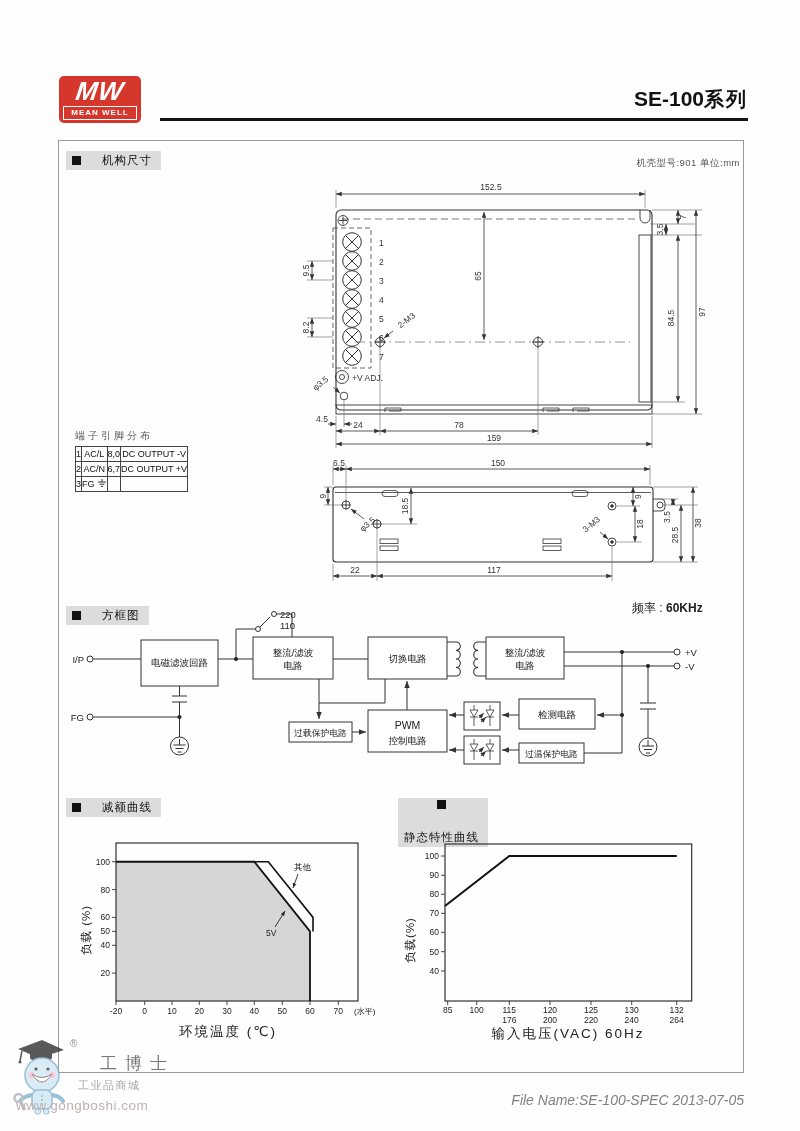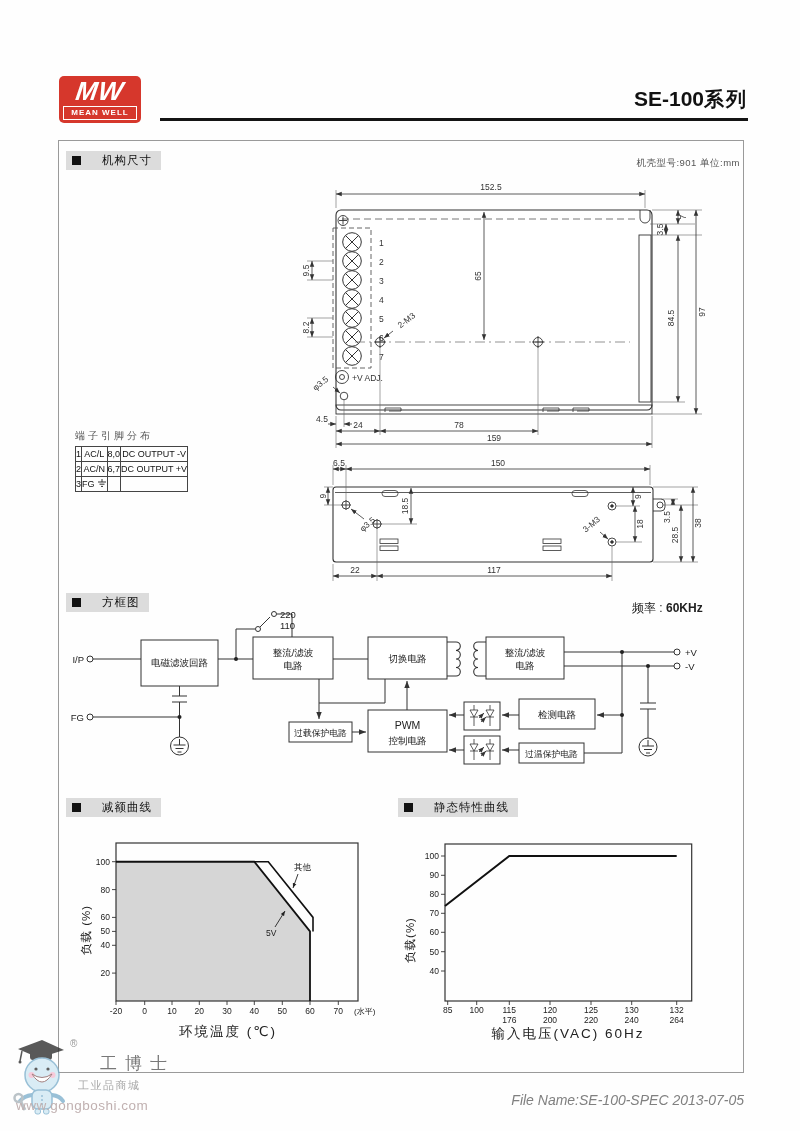--- a/index.html
+++ b/index.html
@@ -309,21 +309,21 @@
       <text x="318.5" y="43.5" text-anchor="middle" class="dim" transform="rotate(-90 318.5 41.5)">9</text>
       <text x="320.5" y="71" text-anchor="middle" class="dim" transform="rotate(-90 320.5 69)">18</text>
       <text x="348" y="64" text-anchor="middle" class="dim" transform="rotate(-90 348 62)">3.5</text>
       <text x="356" y="82" text-anchor="middle" class="dim" transform="rotate(-90 356 80)">28.5</text>
       <text x="379" y="70" text-anchor="middle" class="dim" transform="rotate(-90 379 68)">38</text>
       <text x="35" y="118" text-anchor="middle" class="dim">22</text>
       <text x="174" y="118" text-anchor="middle" class="dim">117</text>
     </g>
   </svg>
 
-  <div class="sec" style="left:66px;top:593px;">
+  <div class="sec" style="left:66px;top:606px;">
     <span class="sq"></span>
     <span>方框图</span>
   </div>
   <div class="freq"><span>频率 :</span> <span class="v">60KHz</span></div>
 
   <svg class="abs" style="left:58px;top:593px;" width="687" height="200" viewBox="0 0 687 200">
     <defs>
       <marker id="a3" viewBox="0 0 10 10" refX="9" refY="5" markerWidth="8" markerHeight="8" orient="auto-start-reverse">
           <path d="M0,1.5 L9,5 L0,8.5 z" fill="#333"></path>
         </marker>
@@ -517,21 +517,21 @@
     <g>
       <text x="224" y="40" class="tick">其他</text>
       <line x1="228" y1="44" x2="223" y2="58" stroke="#222" stroke-width="0.9" marker-end="url(#a4)"></line>
       <text x="196" y="106" class="tick">5V</text>
       <line x1="205" y1="97" x2="215" y2="81" stroke="#222" stroke-width="0.9" marker-end="url(#a4)"></line>
     </g>
     <text x="20" y="100" text-anchor="middle" class="aylab" transform="rotate(-90 20 100)">负载 (%)</text>
     <text x="158" y="206" text-anchor="middle" class="axlab">环境温度 (℃)</text>
   </svg>
 
-  <div class="sec" style="left:398px;top:798px;">
+  <div class="sec" style="left:398px;top:798px;flex-direction:column;">
     <span class="sq"></span>
     <span>静态特性曲线</span>
   </div>
   <svg class="abs" style="left:400px;top:830px;" width="320" height="215" viewBox="0 0 320 215">
     <rect x="45" y="14" width="246.7" height="157" fill="none" stroke="#333" stroke-width="1.2"></rect>
     <polyline points="45,76 109.3,26 276.7,26" fill="none" stroke="#111" stroke-width="2"></polyline>
     <g stroke="#333" stroke-width="0.9">
       <line x1="41" y1="26" x2="45" y2="26"></line>
         <line x1="41" y1="45.3" x2="45" y2="45.3"></line>
         <line x1="41" y1="64.3" x2="45" y2="64.3"></line>

